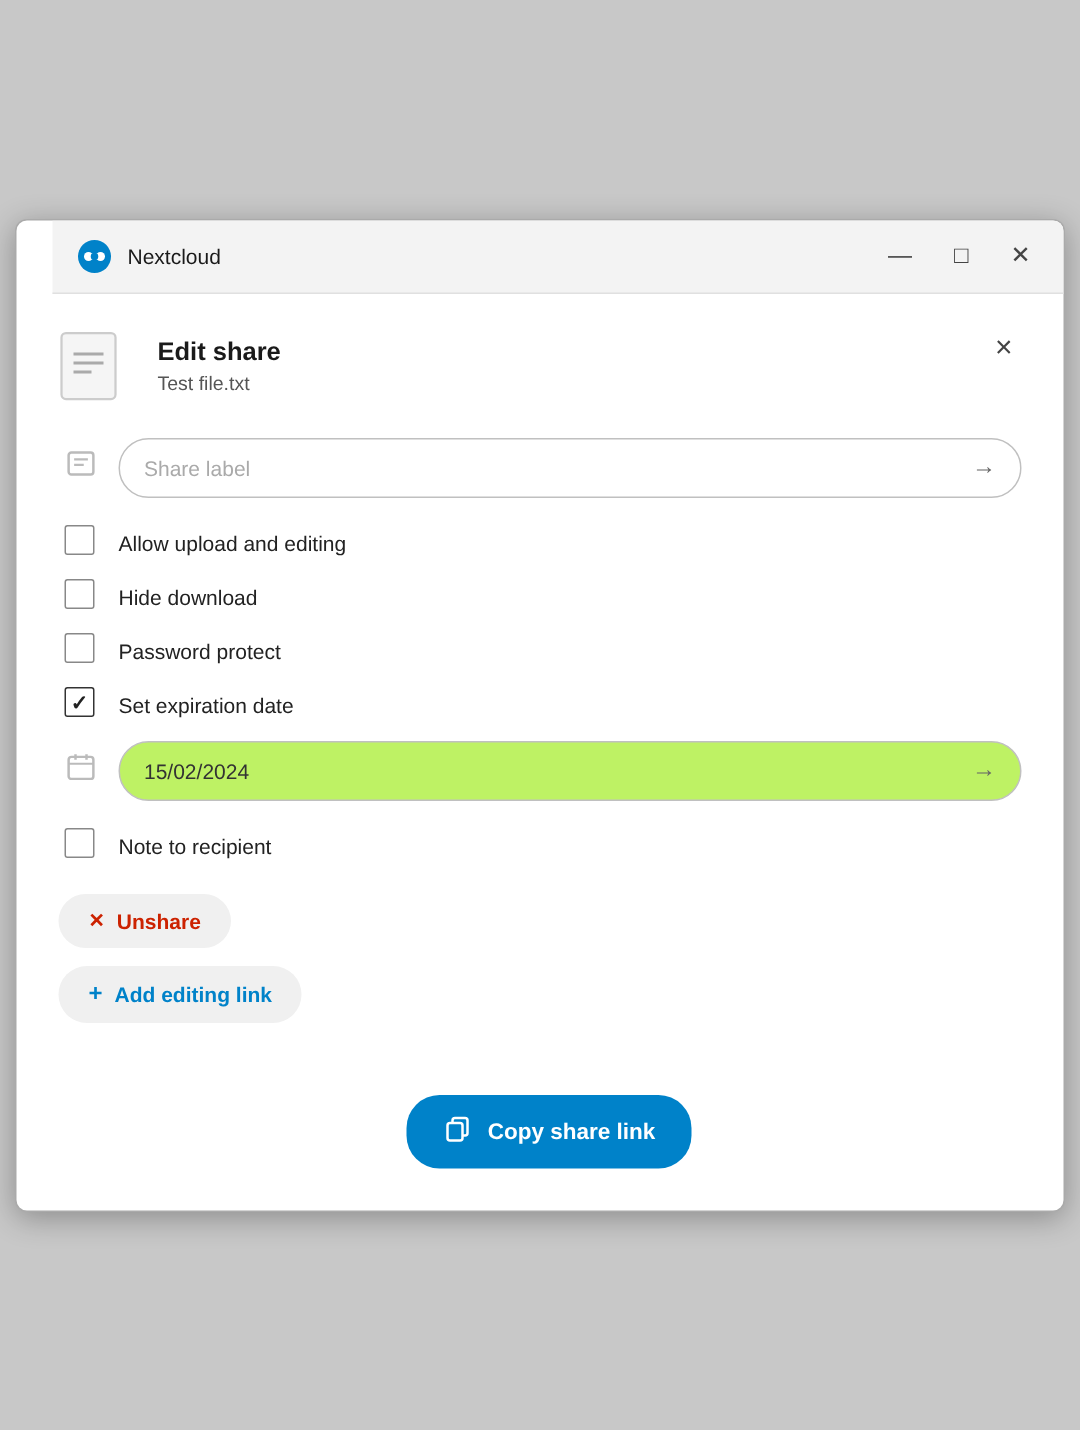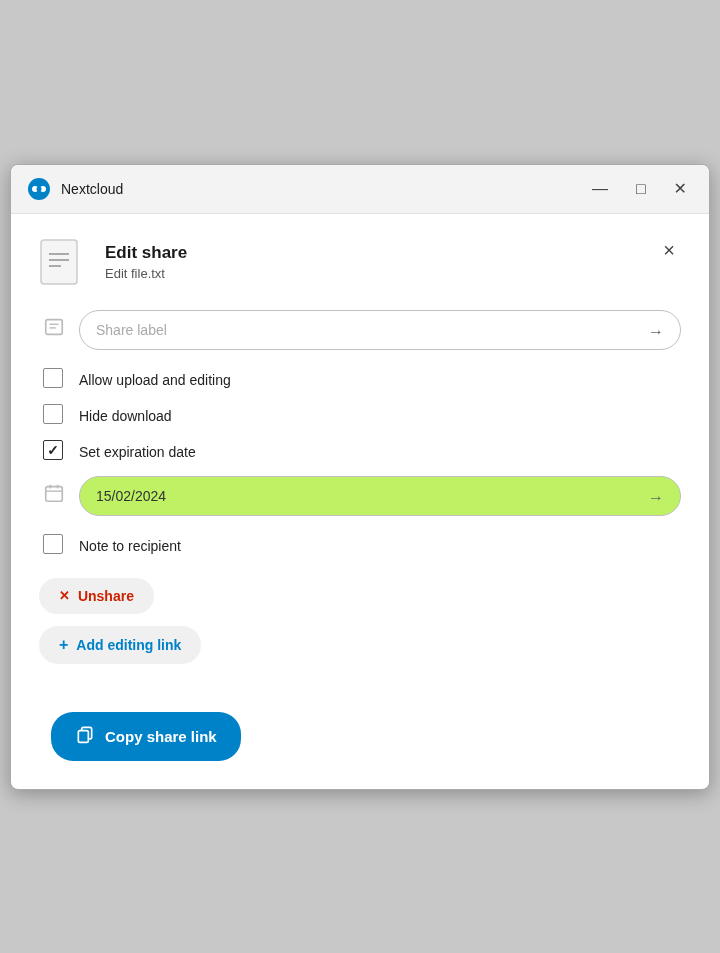--- a/index.html
+++ b/index.html
@@ -26,20 +26,21 @@
       box-shadow: 0 4px 20px rgba(0,0,0,0.3);
       overflow: hidden;
     }
 
     .title-bar {
       display: flex;
       align-items: center;
       padding: 12px 16px;
       background: #f3f3f3;
       border-bottom: 1px solid #e0e0e0;
+      margin-left: 24px;
     }
 
     .title-bar-logo {
       width: 24px;
       height: 24px;
       margin-right: 10px;
       flex-shrink: 0;
     }
 
     .title-bar-title {
@@ -255,21 +256,21 @@
       padding: 10px 20px;
       font-size: 14px;
       font-weight: 600;
       color: #0082c9;
       cursor: pointer;
       width: fit-content;
     }
 
     .footer {
       display: flex;
-      justify-content: flex-start;
+      justify-content: center;
       padding: 20px 28px 28px 40px;
       border-top: none;
     }
 
     .copy-btn {
       display: flex;
       align-items: center;
       gap: 10px;
       background: #0082c9;
       color: #fff;
@@ -313,21 +314,21 @@
       <div class="header-left">
 
         <svg class="file-icon" viewBox="0 0 40 48" xmlns="http://www.w3.org/2000/svg">
           <rect x="2" y="2" width="36" height="44" rx="3" fill="#f5f5f5" stroke="#ccc" stroke-width="1.5"></rect>
           <line x1="10" y1="16" x2="30" y2="16" stroke="#aaa" stroke-width="2"></line>
           <line x1="10" y1="22" x2="30" y2="22" stroke="#aaa" stroke-width="2"></line>
           <line x1="10" y1="28" x2="22" y2="28" stroke="#aaa" stroke-width="2"></line>
         </svg>
         <div class="header-text">
           <h2>Edit share</h2>
-          <p>Edit file.txt</p>
+          <p>Test file.txt</p>
         </div>
       </div>
       <button class="close-btn">×</button>
     </div>
 
     <div class="input-row">
       <div class="input-icon">
         <svg width="22" height="22" viewBox="0 0 24 24" fill="none" xmlns="http://www.w3.org/2000/svg">
           <rect x="3" y="4" width="18" height="16" rx="2" stroke="#bbb" stroke-width="1.8"></rect>
           <line x1="7" y1="9" x2="17" y2="9" stroke="#bbb" stroke-width="1.5"></line>
@@ -343,20 +344,24 @@
     <div class="checkbox-row">
       <div class="checkbox-box"></div>
       <span class="checkbox-label">Allow upload and editing</span>
     </div>
 
     <div class="checkbox-row">
       <div class="checkbox-box"></div>
       <span class="checkbox-label">Hide download</span>
     </div>
 
+    <div class="checkbox-row">
+      <div class="checkbox-box"></div>
+      <span class="checkbox-label">Password protect</span>
+    </div>
 
     <div class="checkbox-row">
       <div class="checkbox-box checked">
         <span class="checkbox-check">✓</span>
       </div>
       <span class="checkbox-label">Set expiration date</span>
     </div>
 
     <div class="date-row">
       <div class="date-icon">

